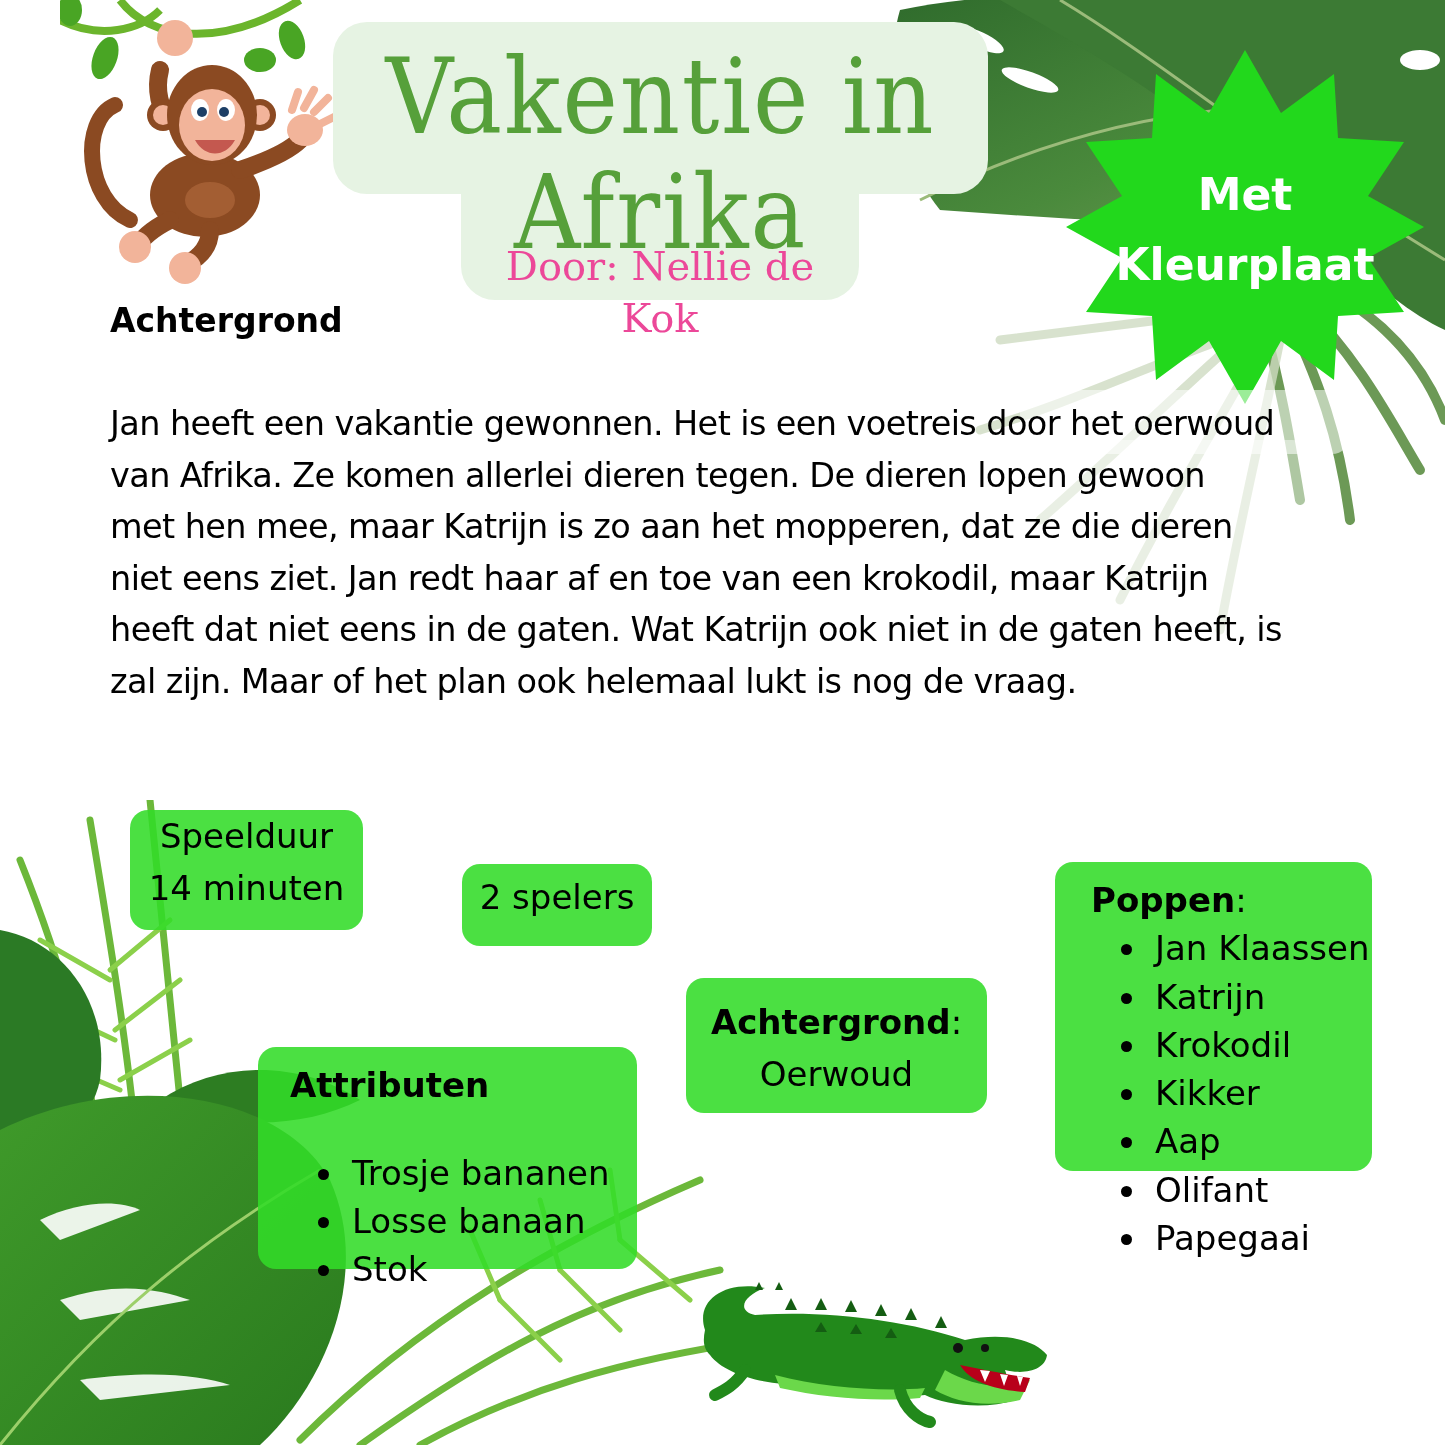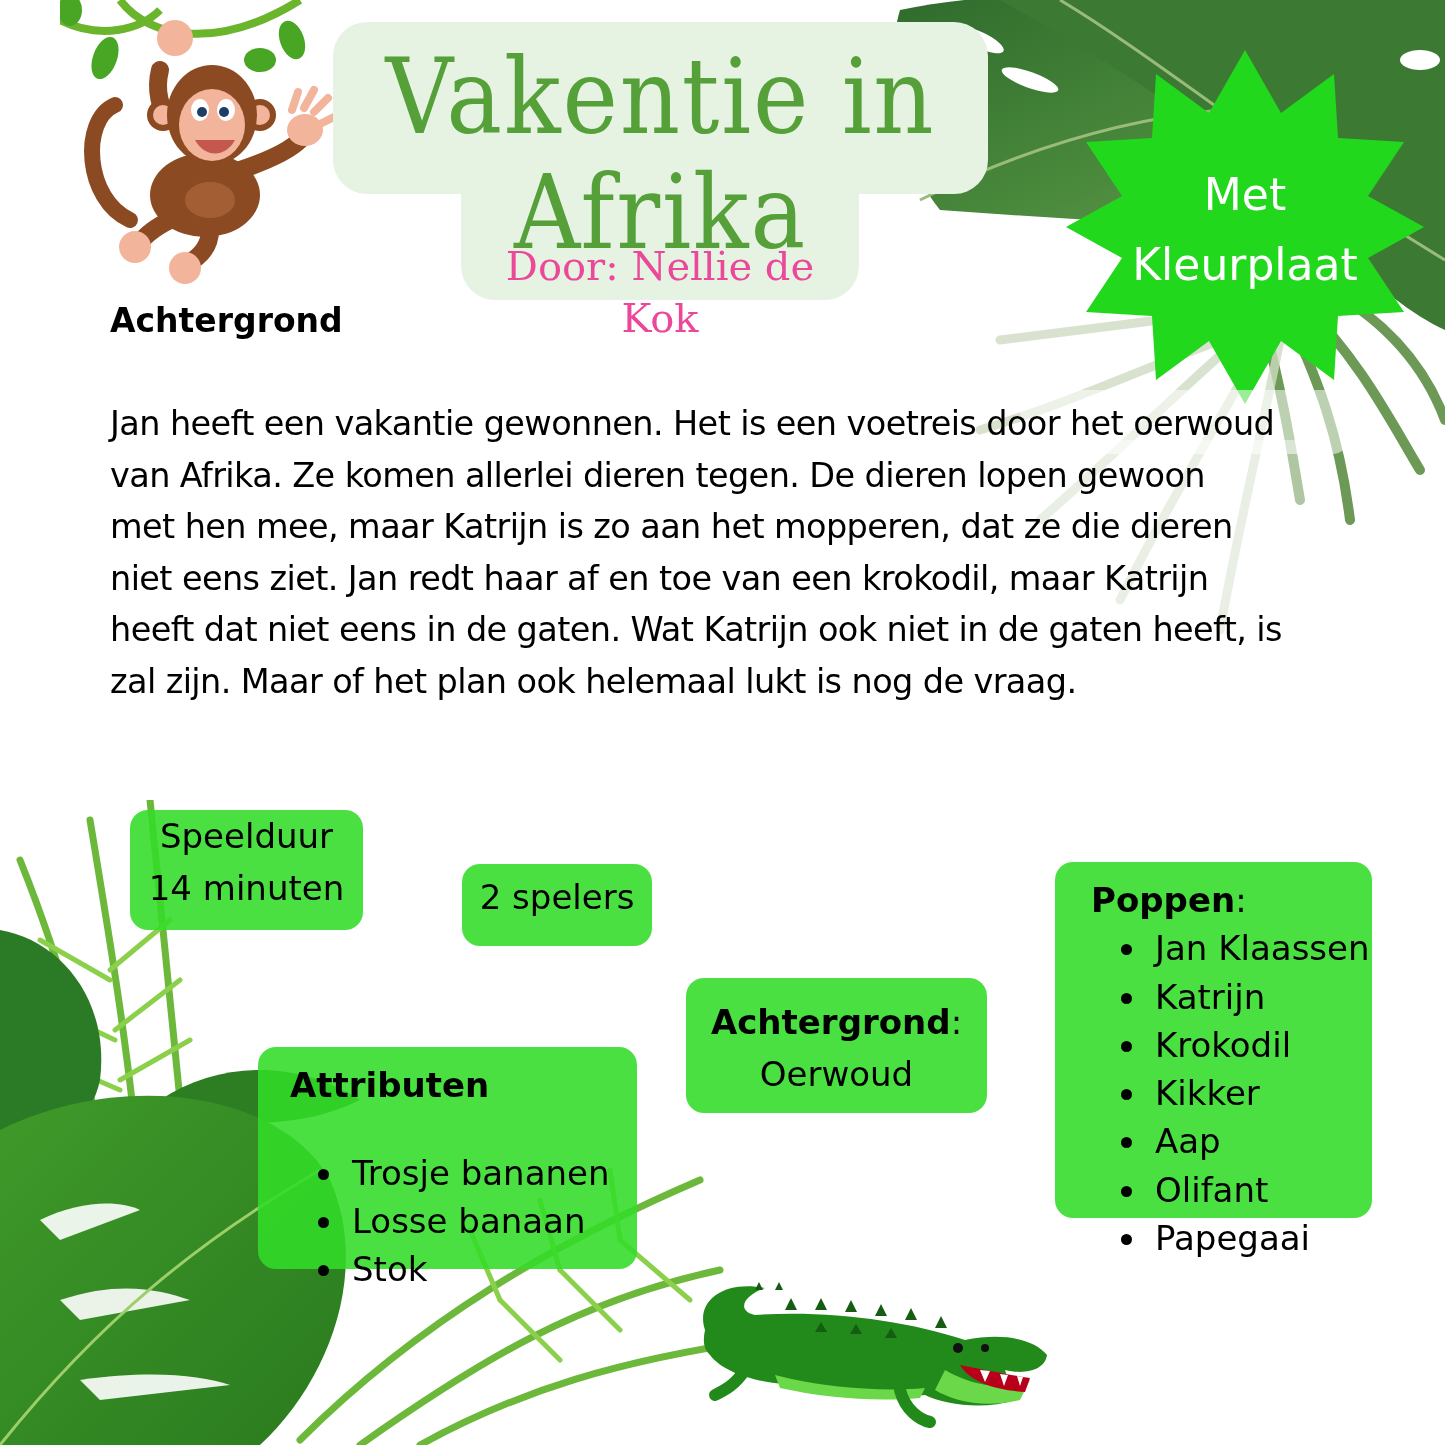--- a/index.html
+++ b/index.html
@@ -16,21 +16,21 @@
                 font-family:"DejaVu Serif","Liberation Serif",serif; font-weight:normal; letter-spacing:2px;
                 transform:scaleX(0.9); transform-origin:center; }
   .title-line.l1 { top:16px; font-size:104px; line-height:118px; }
   .title-line.l2 { top:135px; font-size:102px; line-height:112px; }
   .author { position:absolute; left:128px; top:218px; width:398px; text-align:center;
             font-family:"DejaVu Serif","Liberation Serif",serif; font-size:40px; color:#ec4899; line-height:52px; }
 
   
   .star { position:absolute; left:1066px; top:50px; width:358px; height:354px; }
   .star-text { position:absolute; left:1066px; top:160px; width:358px; text-align:center; color:#ffffff;
-               font-family:"DejaVu Sans","Liberation Sans",sans-serif; font-size:44px; line-height:70px; }
+               font-family:"DejaVu Sans","Liberation Sans",sans-serif; font-size:44px; line-height:70px;font-weight:bold; }
 
   
   .sum-panel { position:absolute; left:1020px; top:390px; width:330px; height:64px; background:rgba(255,255,255,0.55); border-radius:18px; }
   .sum-panel2 { position:absolute; left:1020px; top:440px; width:290px; height:320px; background:rgba(255,255,255,0.45); border-radius:18px; }
   .sum-title { position:absolute; left:110px; top:298px; font-weight:bold; font-size:33px; line-height:46px; }
   .sum-body { position:absolute; left:110px; top:398px; width:1250px; font-size:33.5px; line-height:51.5px; letter-spacing:-0.6px; }
   .sum-body span { display:block; white-space:nowrap; }
 
   
   .box { position:absolute; background:rgba(50,220,40,0.88); border-radius:18px; font-size:34px; line-height:52px; }
@@ -197,21 +197,21 @@
 
 <div class="box" style="left:258px;top:1047px;width:379px;height:222px;padding:14px 0 0 32px;box-sizing:border-box;line-height:48px;">
   <div class="hd">Attributen</div>
   <ul style="padding-left:56px;margin-top:40px;">
     <li>Trosje bananen</li>
     <li>Losse banaan</li>
     <li>Stok</li>
   </ul>
 </div>
 
-<div class="box" style="left:1055px;top:862px;width:317px;height:356px;padding:14px 0 0 36px;box-sizing:border-box;line-height:48.3px;">
+<div class="box" style="left:1055px;top:862px;width:317px;height:309px;padding:14px 0 0 36px;box-sizing:border-box;line-height:48.3px;">
   <div><span class="hd">Poppen</span><span>:</span></div>
   <ul style="padding-left:58px;">
     <li>Jan Klaassen</li>
     <li>Katrijn</li>
     <li>Krokodil</li>
     <li>Kikker</li>
     <li>Aap</li>
     <li>Olifant</li>
     <li>Papegaai</li>
   </ul>

